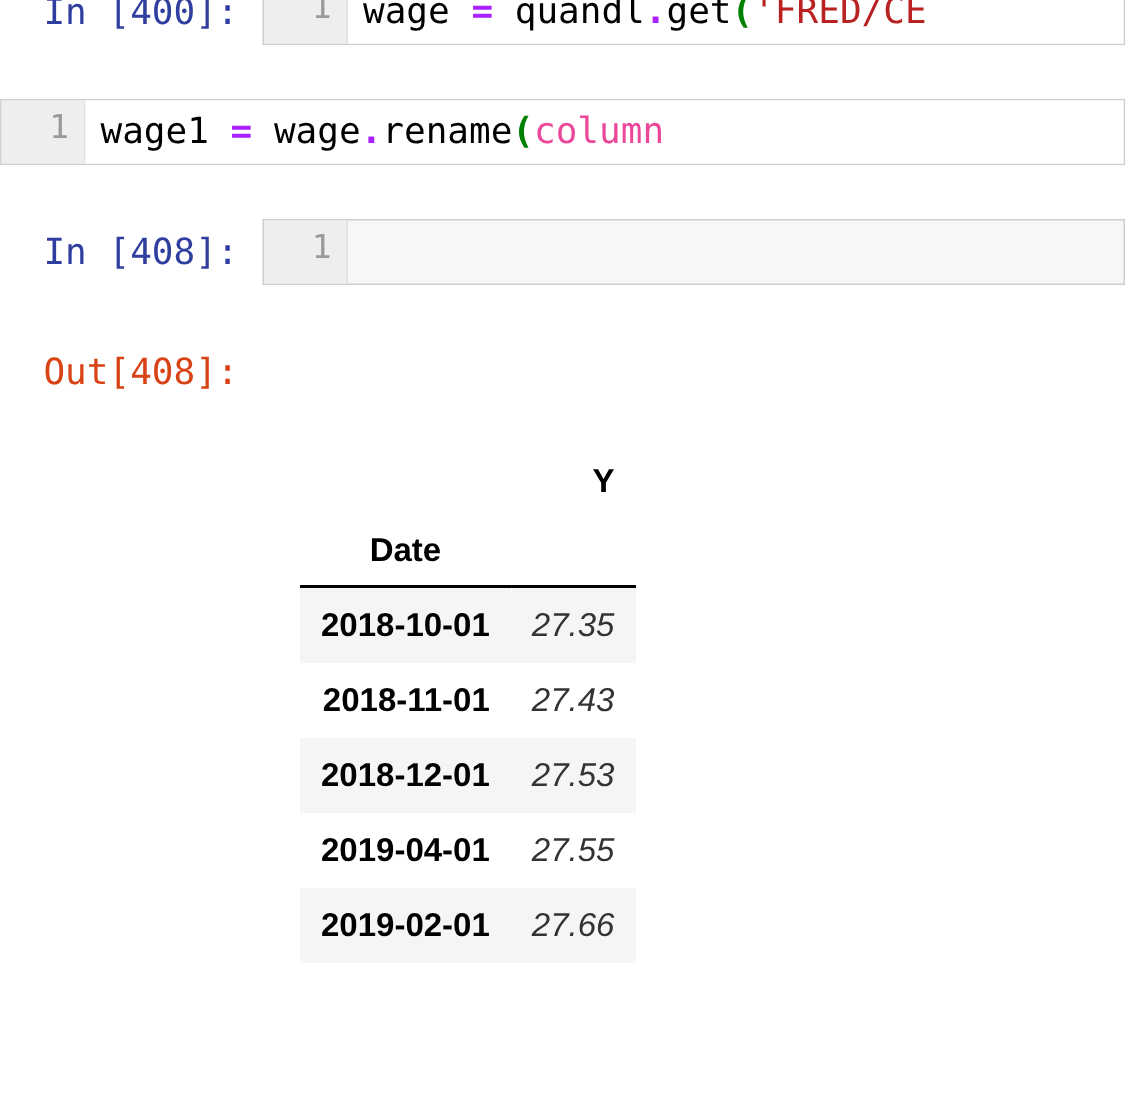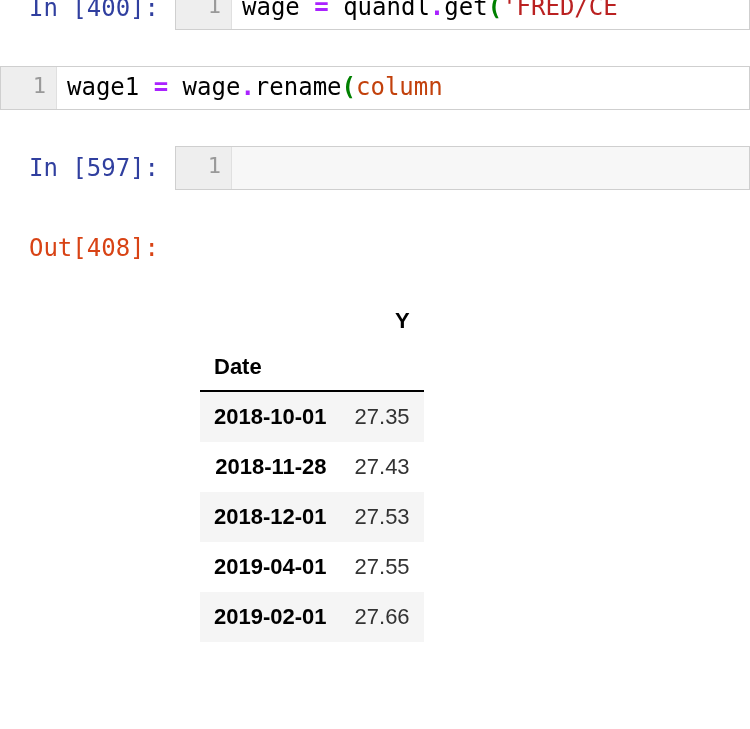--- a/index.html
+++ b/index.html
@@ -50,21 +50,21 @@
       padding: 6px 10px;
       font-family: "DejaVu Sans Mono", Menlo, Consolas, monospace;
       font-size: 24px;
       white-space: pre;
       color: #000;
     }
     .tok-op { color: #AA22FF; font-weight: bold; }
     .tok-name { color: #000; }
     .tok-str { color: #BA2121; }
     .tok-call-paren { color: #008000; font-weight: bold; }
-    .tok-kwarg { color: #c2410c; }
+    .tok-kwarg { color: #ec4899; }
 
     .output-area {
       padding-left: 200px;
       padding-top: 20px;
     }
     table.df {
       border-collapse: collapse;
       font-size: 22px;
     }
     table.df thead th {
@@ -81,20 +81,21 @@
     }
     table.df tbody th {
       font-weight: bold;
       text-align: right;
       padding: 8px 14px;
     }
     table.df tbody td {
       text-align: right;
       padding: 12px 14px;
       color: #333;
+      font-style: italic;
     }
     table.df tbody tr:nth-child(odd) {
       background: #f5f5f5;
     }
     .spacer { height: 20px; }
   </style>
 </head>
 <body>
 
 <div class="cell" style="margin-top:-22px">
@@ -110,50 +111,50 @@
 <div class="cell">
   <div class="code-area">
     <div class="gutter">1</div>
     <div class="code"><span class="tok-name">wage1</span> <span class="tok-op">=</span> <span class="tok-name">wage</span><span class="tok-op">.</span><span class="tok-name">rename</span><span class="tok-call-paren">(</span><span class="tok-kwarg">column</span></div>
   </div>
 </div>
 
 <div class="spacer"></div>
 
 <div class="cell">
-  <div class="prompt prompt-in">In [597]:</div>
+  <div class="prompt prompt-in">In [408]:</div>
   <div class="code-area">
     <div class="gutter">1</div>
   </div>
 </div>
 
 <div class="cell">
   <div class="prompt prompt-out">Out[408]:</div>
   <div style="flex:1"></div>
 </div>
 
 <div class="output-area">
   <table class="df">
     <thead>
       <tr class="col-row">
         <th></th>
         <th>Y</th>
       </tr>
       <tr class="idx-row">
-        <th style="text-align:left">Date</th>
+        <th style="text-align:center">Date</th>
         <th></th>
       </tr>
     </thead>
     <tbody>
       <tr>
         <th>2018-10-01</th>
         <td>27.35</td>
       </tr>
       <tr>
-        <th>2018-11-28</th>
+        <th>2018-11-01</th>
         <td>27.43</td>
       </tr>
       <tr>
         <th>2018-12-01</th>
         <td>27.53</td>
       </tr>
       <tr>
         <th>2019-04-01</th>
         <td>27.55</td>
       </tr>

